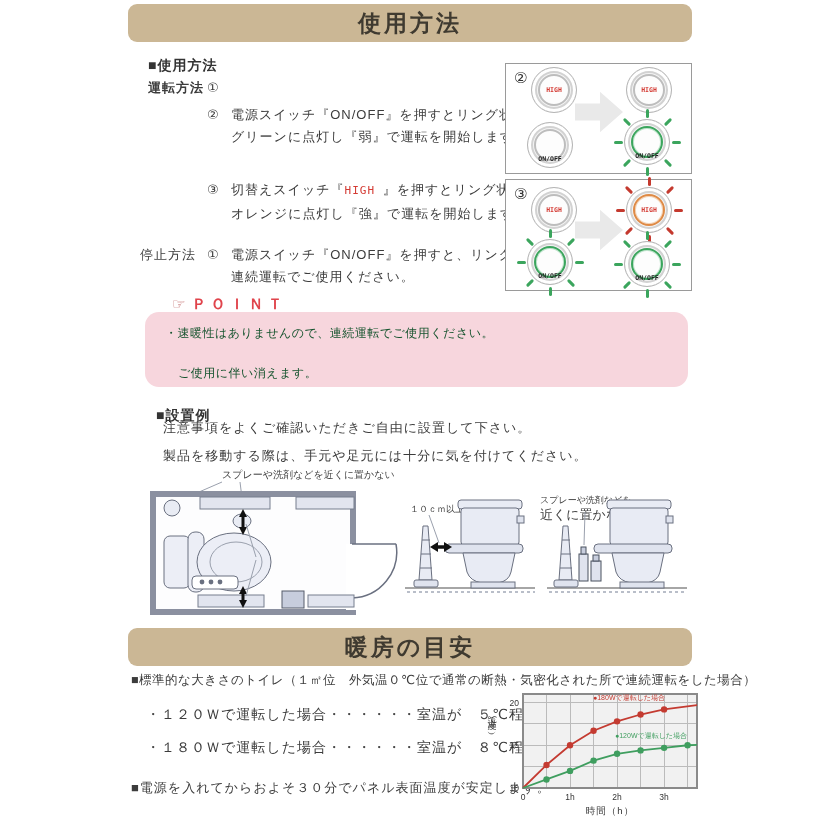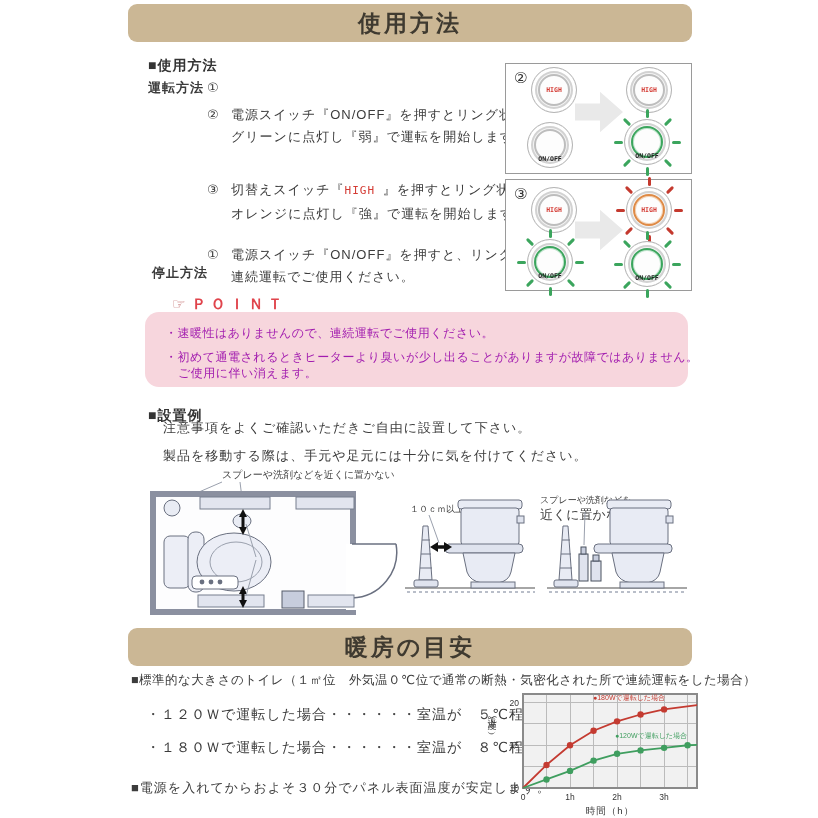--- a/index.html
+++ b/index.html
@@ -35,21 +35,21 @@
   .rays{position:absolute;inset:0;pointer-events:none;}
   .rays i{position:absolute;left:50%;top:50%;width:3px;height:9px;border-radius:2px;
       margin-left:-1.5px;margin-top:-4.5px;transform:rotate(var(--a)) translateY(-29px);}
   .rays.green i{background:#3ba55d;} .rays.red i{background:#c4392e;}
 
   
   .point-head{position:absolute;left:172px;top:295px;font-size:15px;font-weight:bold;letter-spacing:4px;}
   .point-head .finger{color:#c06868;font-weight:normal;margin-right:2px;}
   .point-head .pt{color:#e0444c;}
   .pink-box{position:absolute;left:145px;top:312px;width:543px;height:75px;background:#f7d6dd;border-radius:14px;}
-  .pink-box .b{position:absolute;font-size:12px;letter-spacing:0.5px;color:#a21caf;white-space:nowrap;}
+  .pink-box .b{position:absolute;font-size:12px;letter-spacing:0.5px;color:#14532d;white-space:nowrap;}
 
   
   svg{display:block;}
   .dline{stroke:#6a7080;fill:none;}
 
   
   .ylab-vert{position:absolute;writing-mode:vertical-rl;text-orientation:upright;
       font-size:9px;letter-spacing:1px;color:#333;}
 </style>
 </head>
@@ -67,21 +67,21 @@
   <div class="abs body-txt" style="left:207px;top:81px;">①</div>
 
   <div class="abs body-txt" style="left:207px;top:108px;">②</div>
   <div class="abs body-txt" style="left:231px;top:108px;">電源スイッチ『ON/OFF』を押すとリング状のＬＥＤが</div>
   <div class="abs body-txt" style="left:231px;top:130px;">グリーンに点灯し『弱』で運転を開始します。</div>
 
   <div class="abs body-txt" style="left:207px;top:183px;">③</div>
   <div class="abs body-txt" style="left:231px;top:183px;"><span>切替えスイッチ『</span><span class="red-txt mono">HIGH </span><span>』を押すとリング状の LED が</span></div>
   <div class="abs body-txt" style="left:231px;top:207px;">オレンジに点灯し『強』で運転を開始します。</div>
 
-  <div class="abs body-txt" style="left:152px;top:248px;font-weight:bold;margin-top:18px;">停止方法</div>
+  <div class="abs body-txt" style="left:140px;top:248px;font-weight:normal;">停止方法</div>
   <div class="abs body-txt" style="left:207px;top:248px;">①</div>
   <div class="abs body-txt" style="left:231px;top:248px;">電源スイッチ『ON/OFF』を押すと、リング状のＬＥＤが</div>
   <div class="abs body-txt" style="left:231px;top:270px;">連続運転でご使用ください。</div>
 
   <div class="led-box" style="top:63px;height:109px;">
     <div class="circled-num">②</div>
     <div class="block-arrow"></div>
     <div class="led-btn" style="left:25px;top:3px;">
       <div class="led-ring">
           <span class="lbl lbl-red">HIGH</span>
@@ -167,25 +167,24 @@
           <span class="lbl lbl-black">ON/OFF</span>
         </div>
     </div>
   </div>
 
   <div class="point-head">
     <span class="finger">☞</span><span class="pt">ＰＯＩＮＴ</span>
   </div>
   <div class="pink-box">
     <div class="b" style="left:20px;top:13px;">・速暖性はありませんので、連続運転でご使用ください。</div>
-    <div class="b" style="left:20px;top:37px;">・初めて通電されるときヒーターより臭いが少し出ることがありますが故障ではありません。</div>
     <div class="b" style="left:33px;top:53px;text-align:right;">ご使用に伴い消えます。</div>
   </div>
 
-  <div class="abs h-black" style="left:148px;top:407px;">■設置例</div>
+  <div class="abs h-black" style="left:156px;top:407px;">■設置例</div>
   <div class="abs body-txt" style="left:163px;top:421px;">注意事項をよくご確認いただきご自由に設置して下さい。</div>
   <div class="abs body-txt" style="left:163px;top:449px;">製品を移動する際は、手元や足元には十分に気を付けてください。</div>
 
   <div class="abs small-txt" style="left:222px;top:468px;">スプレーや洗剤などを近くに置かない</div>
   <div class="abs small-txt" style="left:258px;top:555px;font-size:9px;background:#fff;">１０ｃｍ以上離す。</div>
 
   <svg class="abs" style="left:148px;top:480px;" width="250" height="138" viewBox="0 0 250 138">
     <line x1="74" y1="2" x2="28" y2="22" stroke="#9aa0ad" stroke-width="1"></line>
     <line x1="92" y1="2" x2="96" y2="34" stroke="#9aa0ad" stroke-width="1"></line>
     <rect x="5" y="14" width="200" height="118" fill="#fdfdfe" stroke="#8b90a0" stroke-width="6"></rect>

